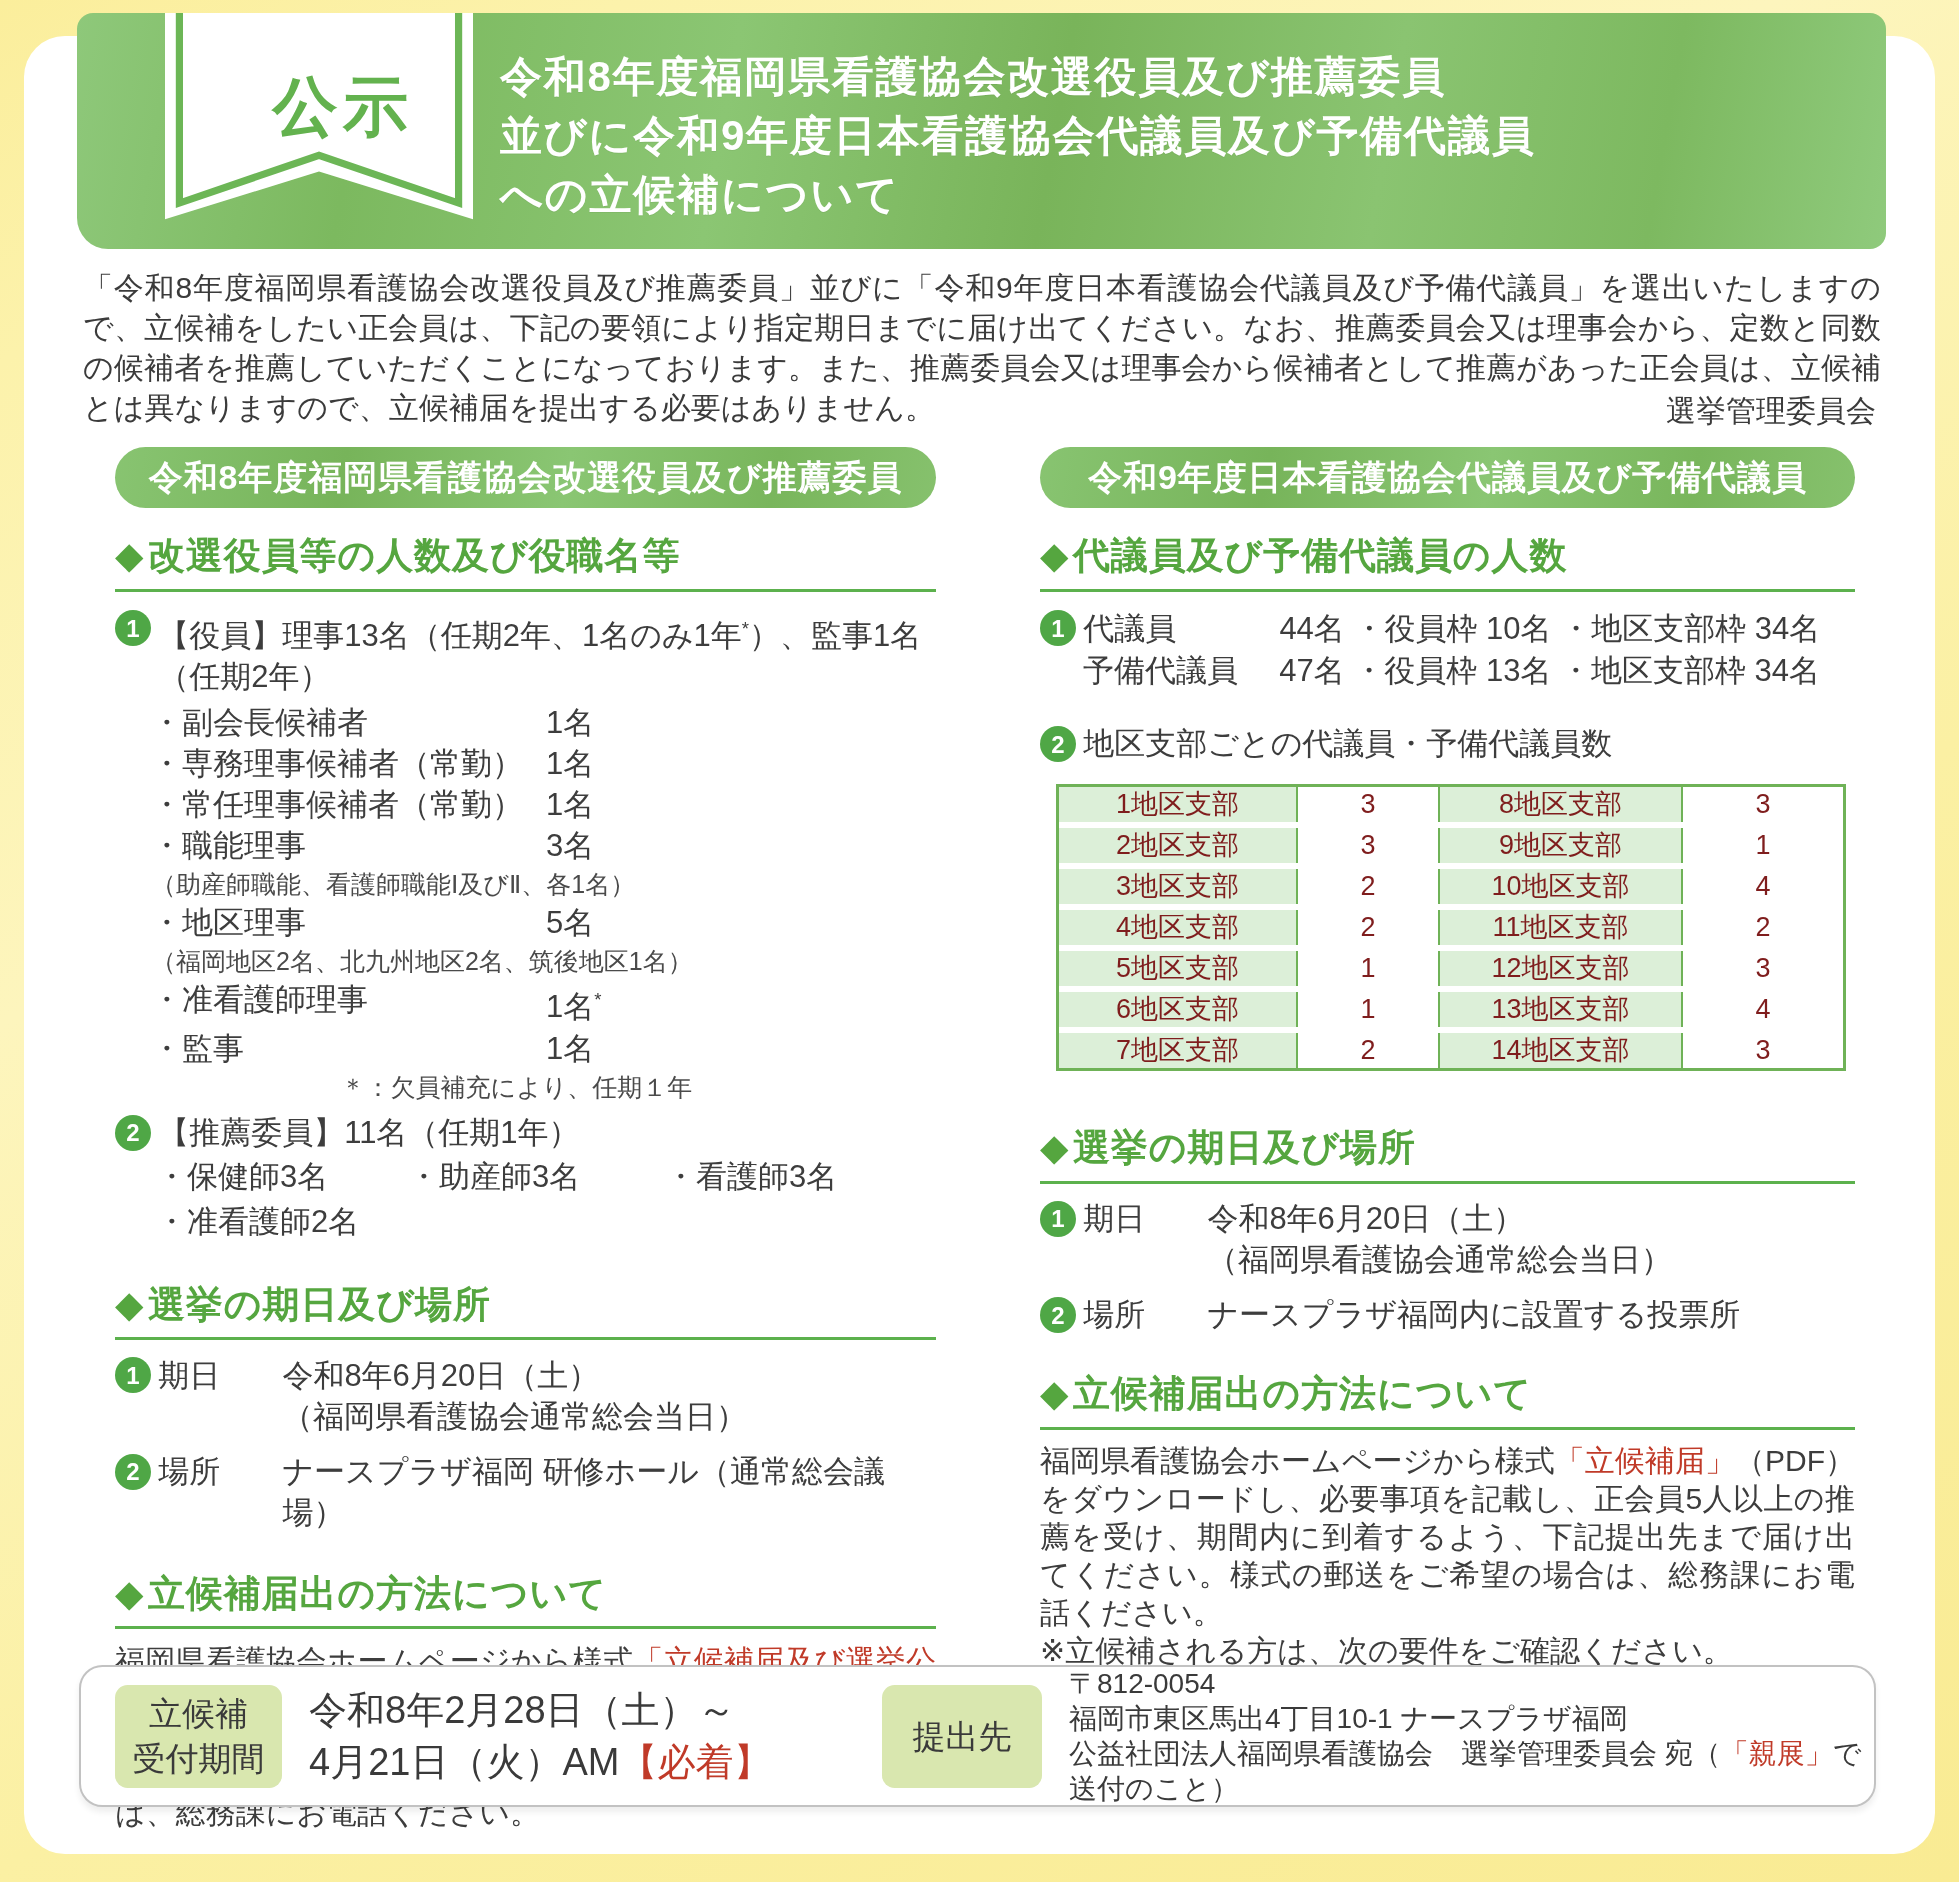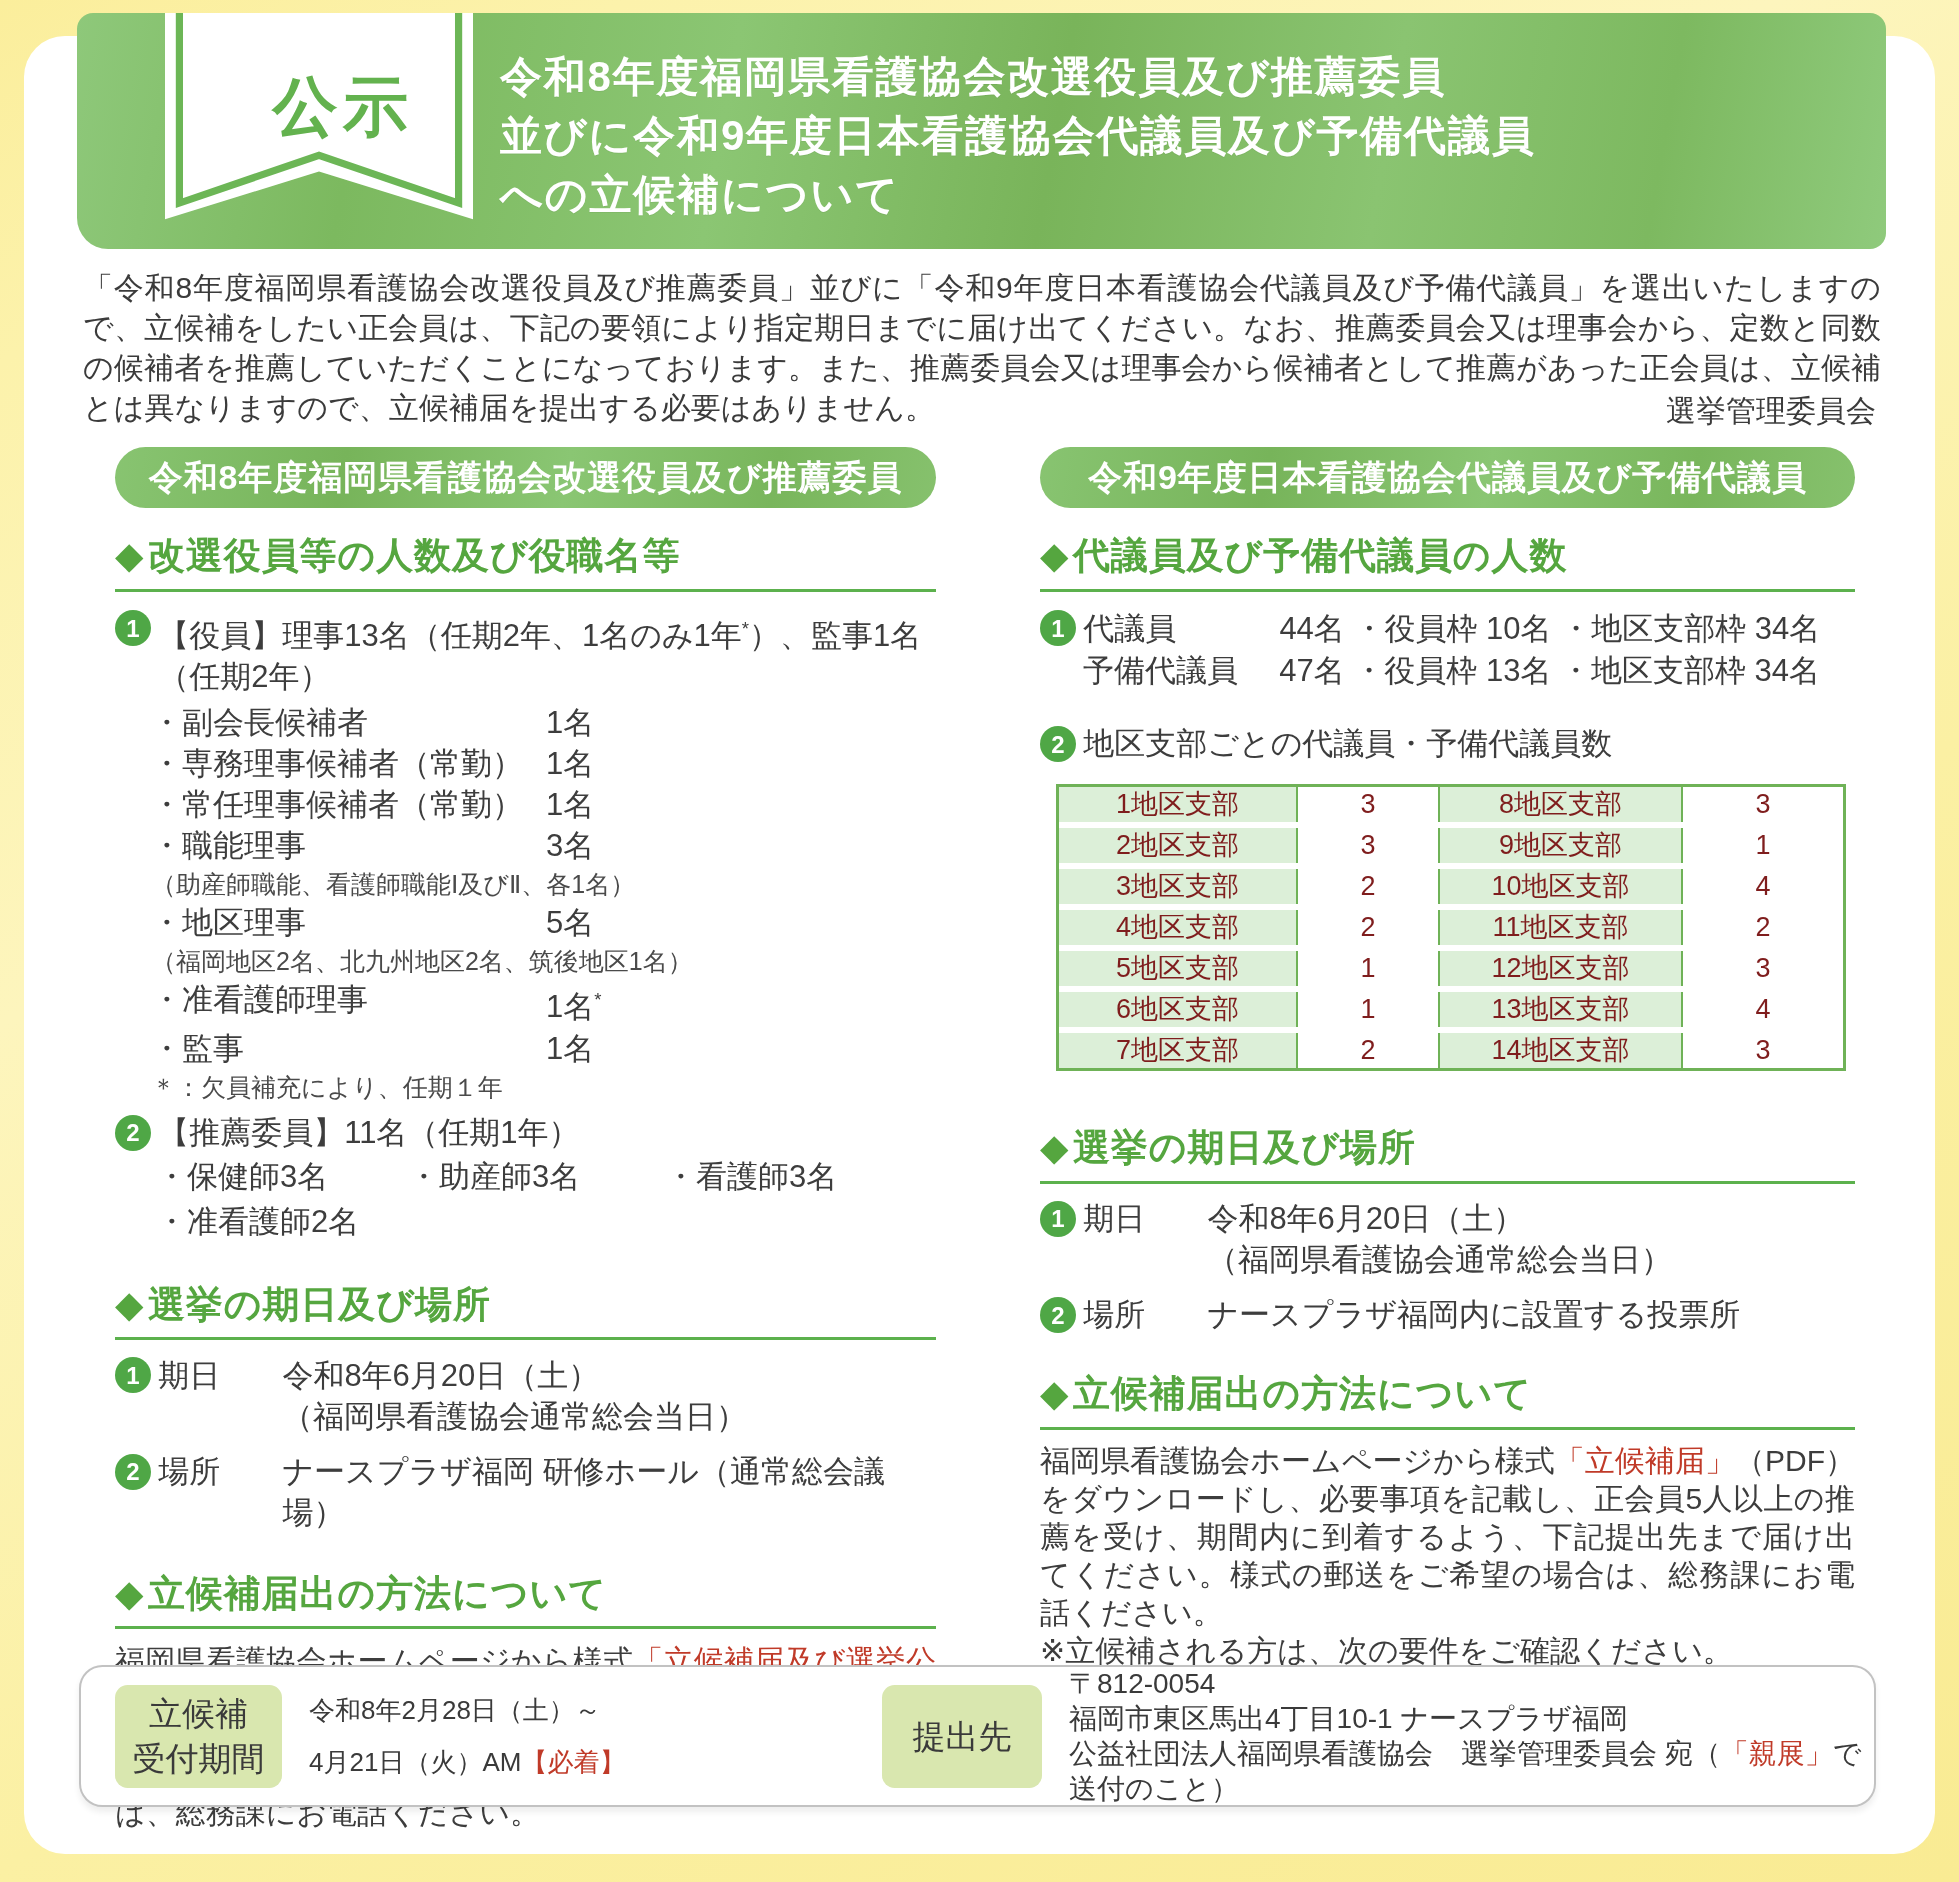--- a/index.html
+++ b/index.html
@@ -60,21 +60,21 @@
   .ncirc{
     width:36px;height:36px;border-radius:50%;background:#4fa746;
     color:#fff;display:inline-flex;align-items:center;justify-content:center;
     font-size:24px;font-weight:bold;flex:none;margin-top:2.7px;
   }
   .item-row{display:flex;gap:7.2px;font-size:31px;line-height:41px;margin-top:16px;}
   .role-row{display:flex;font-size:31px;line-height:41px;gap:12px;}
   .roles{margin-top:5.4px;margin-left:36px;}
   .role-name{width:383px;flex:none;}
   .role-note{font-size:25px;line-height:36px;color:#4a4a4a;}
-  .ast-note{font-size:25px;line-height:36px;text-align:left;padding-right:54px;color:#4a4a4a;}
+  .ast-note{font-size:25px;line-height:36px;text-align:center;padding-right:54px;color:#4a4a4a;}
   .members{margin-left:41px;font-size:31px;line-height:41px;margin-top:3.6px;}
   .members span{display:inline-block;}
   .m1{width:252px;} .m2{width:257px;}
   .dp-row{display:flex;gap:7.2px;font-size:31px;line-height:41px;margin-top:14.4px;}
   .dp-label{width:117px;flex:none;}
   .dp-note{margin-left:167px;font-size:31px;line-height:41px;}
   .method{margin-top:12.6px;font-size:30px;line-height:38px;text-align:justify;}
   .red{color:#c03a28;}
   .sup{font-size:0.6em;vertical-align:super;}
   
@@ -94,21 +94,21 @@
     box-shadow:0 4.5px 6.3px rgba(0,0,0,0.07);
     display:flex;align-items:center;padding:0 0 0 34px;box-sizing:border-box;
   }
   .f-label{
     background:#d9e7af;border-radius:12.6px;color:#3a3a3a;
     text-align:center;font-size:33px;line-height:45px;
     display:flex;flex-direction:column;justify-content:center;flex:none;
   }
   .f-label1{width:167px;height:103px;}
   .f-label2{width:160px;height:103px;margin-left:33px;}
-  .f-period{margin-left:27px;font-size:26px;line-height:52px;color:#3a3a3a;width:540px;flex:none;}
+  .f-period{margin-left:27px;font-size:38px;line-height:52px;color:#3a3a3a;width:540px;flex:none;}
   .f-address{margin-left:27px;font-size:28px;line-height:35px;color:#3a3a3a;}
 </style>
 </head>
 <body>
 
 <div class="page">
   <div class="card"></div>
 
   <div class="banner">
     <div class="banner-title">

